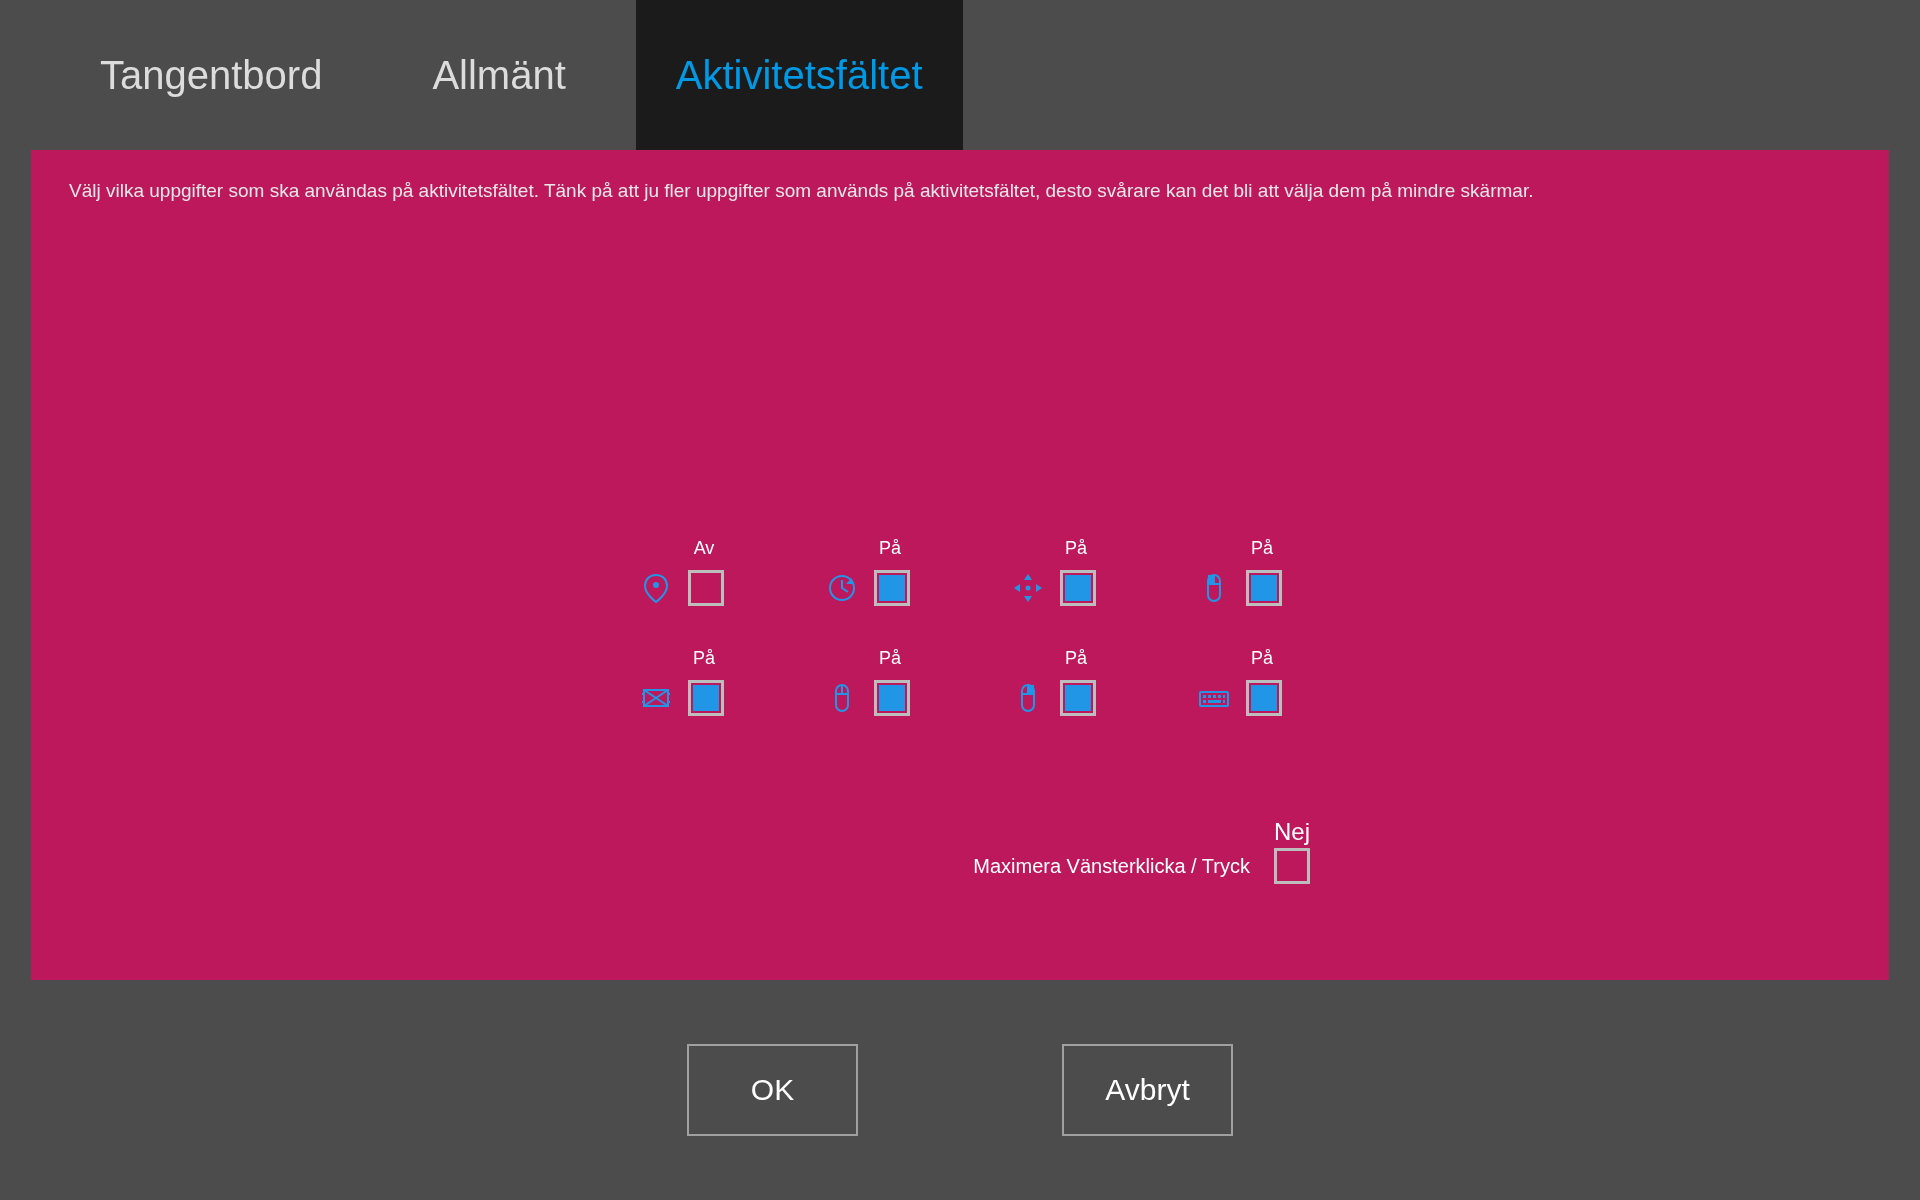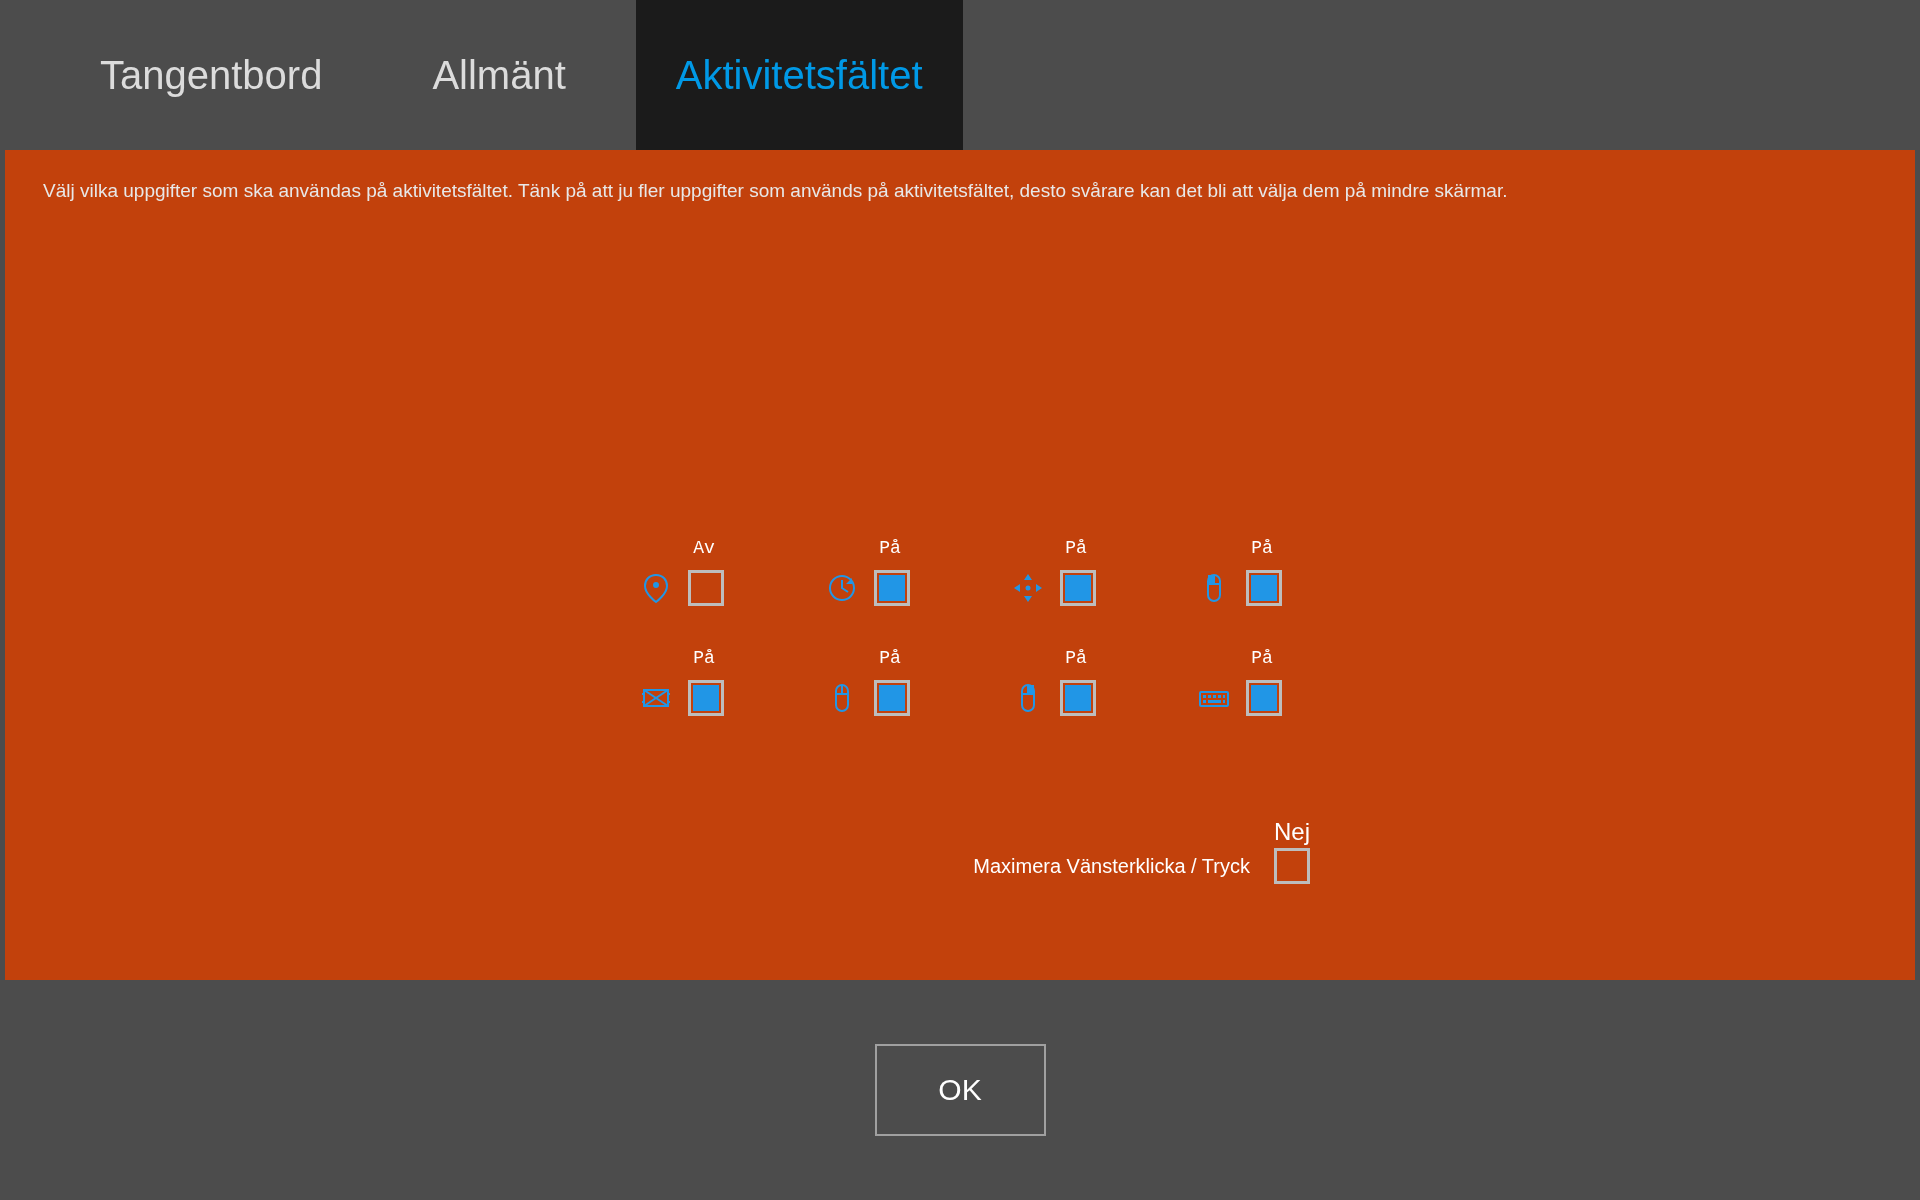--- a/index.html
+++ b/index.html
@@ -32,22 +32,22 @@
     padding: 0 40px;
     height: 150px;
     display: flex;
     align-items: center;
   }
   .tab.active {
     color: #0099e6;
     background: #1b1b1b;
   }
   .content {
-    background: #c2410c;
-    margin: 0 5px;
+    background: #be185d;
+    margin: 0 31px;
     height: 830px;
     padding: 30px 38px;
     position: relative;
   }
   .desc {
     font-size: 19px;
     font-weight: 400;
     color: #e8e8e8;
   }
   .grid {
@@ -73,21 +73,20 @@
   }
   .toggle-label {
     position: absolute;
     top: -32px;
     right: 0;
     width: 40px;
     text-align: center;
     font-size: 18px;
     font-weight: 400;
     color: #ffffff;
-    font-family: Liberation Mono, monospace;
   }
   .icon {
     width: 36px;
     height: 36px;
     display: flex;
     align-items: center;
     justify-content: center;
   }
   .icon svg { width: 32px; height: 32px; display:block; }
   .checkbox {
@@ -290,14 +289,15 @@
       <span class="maximize-label">Maximera Vänsterklicka / Tryck</span>
       <span class="maximize-check-wrap">
         <span class="maximize-state">Nej</span>
         <span class="checkbox"></span>
       </span>
     </div>
   </div>
 
   <div class="buttons">
     <button class="btn">OK</button>
+    <button class="btn">Avbryt</button>
   </div>
 </div>
 
 </body></html>

